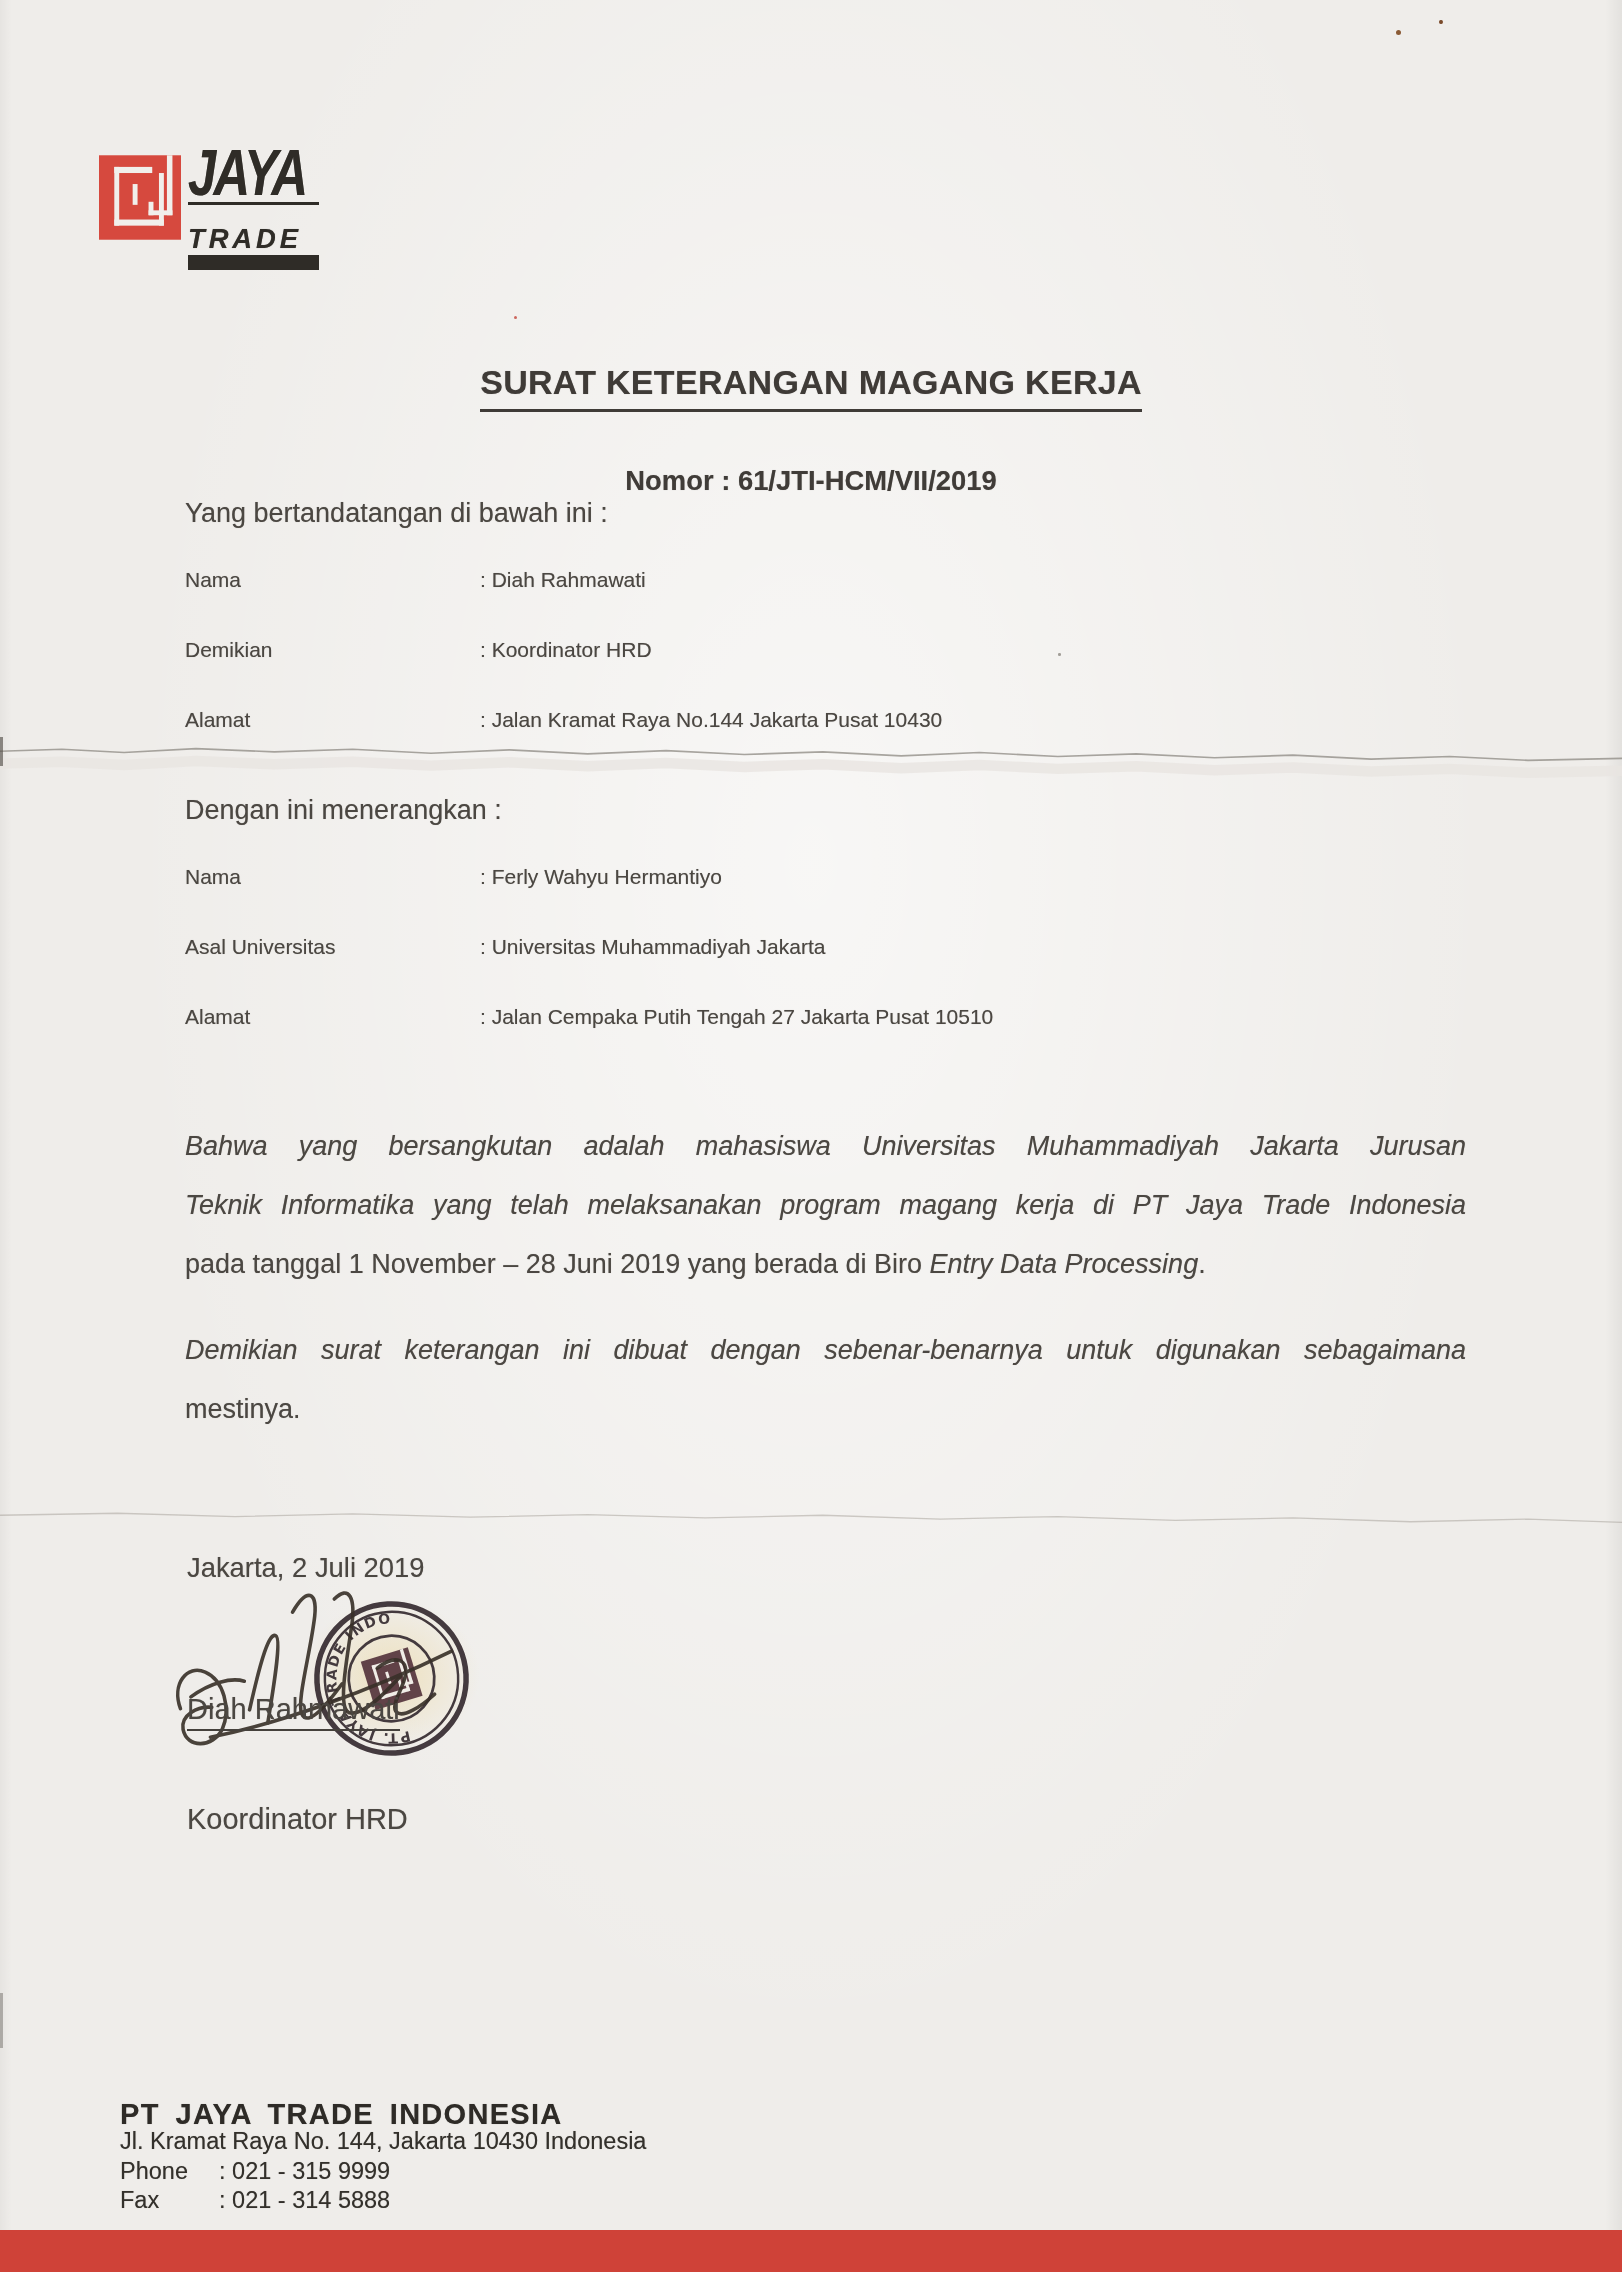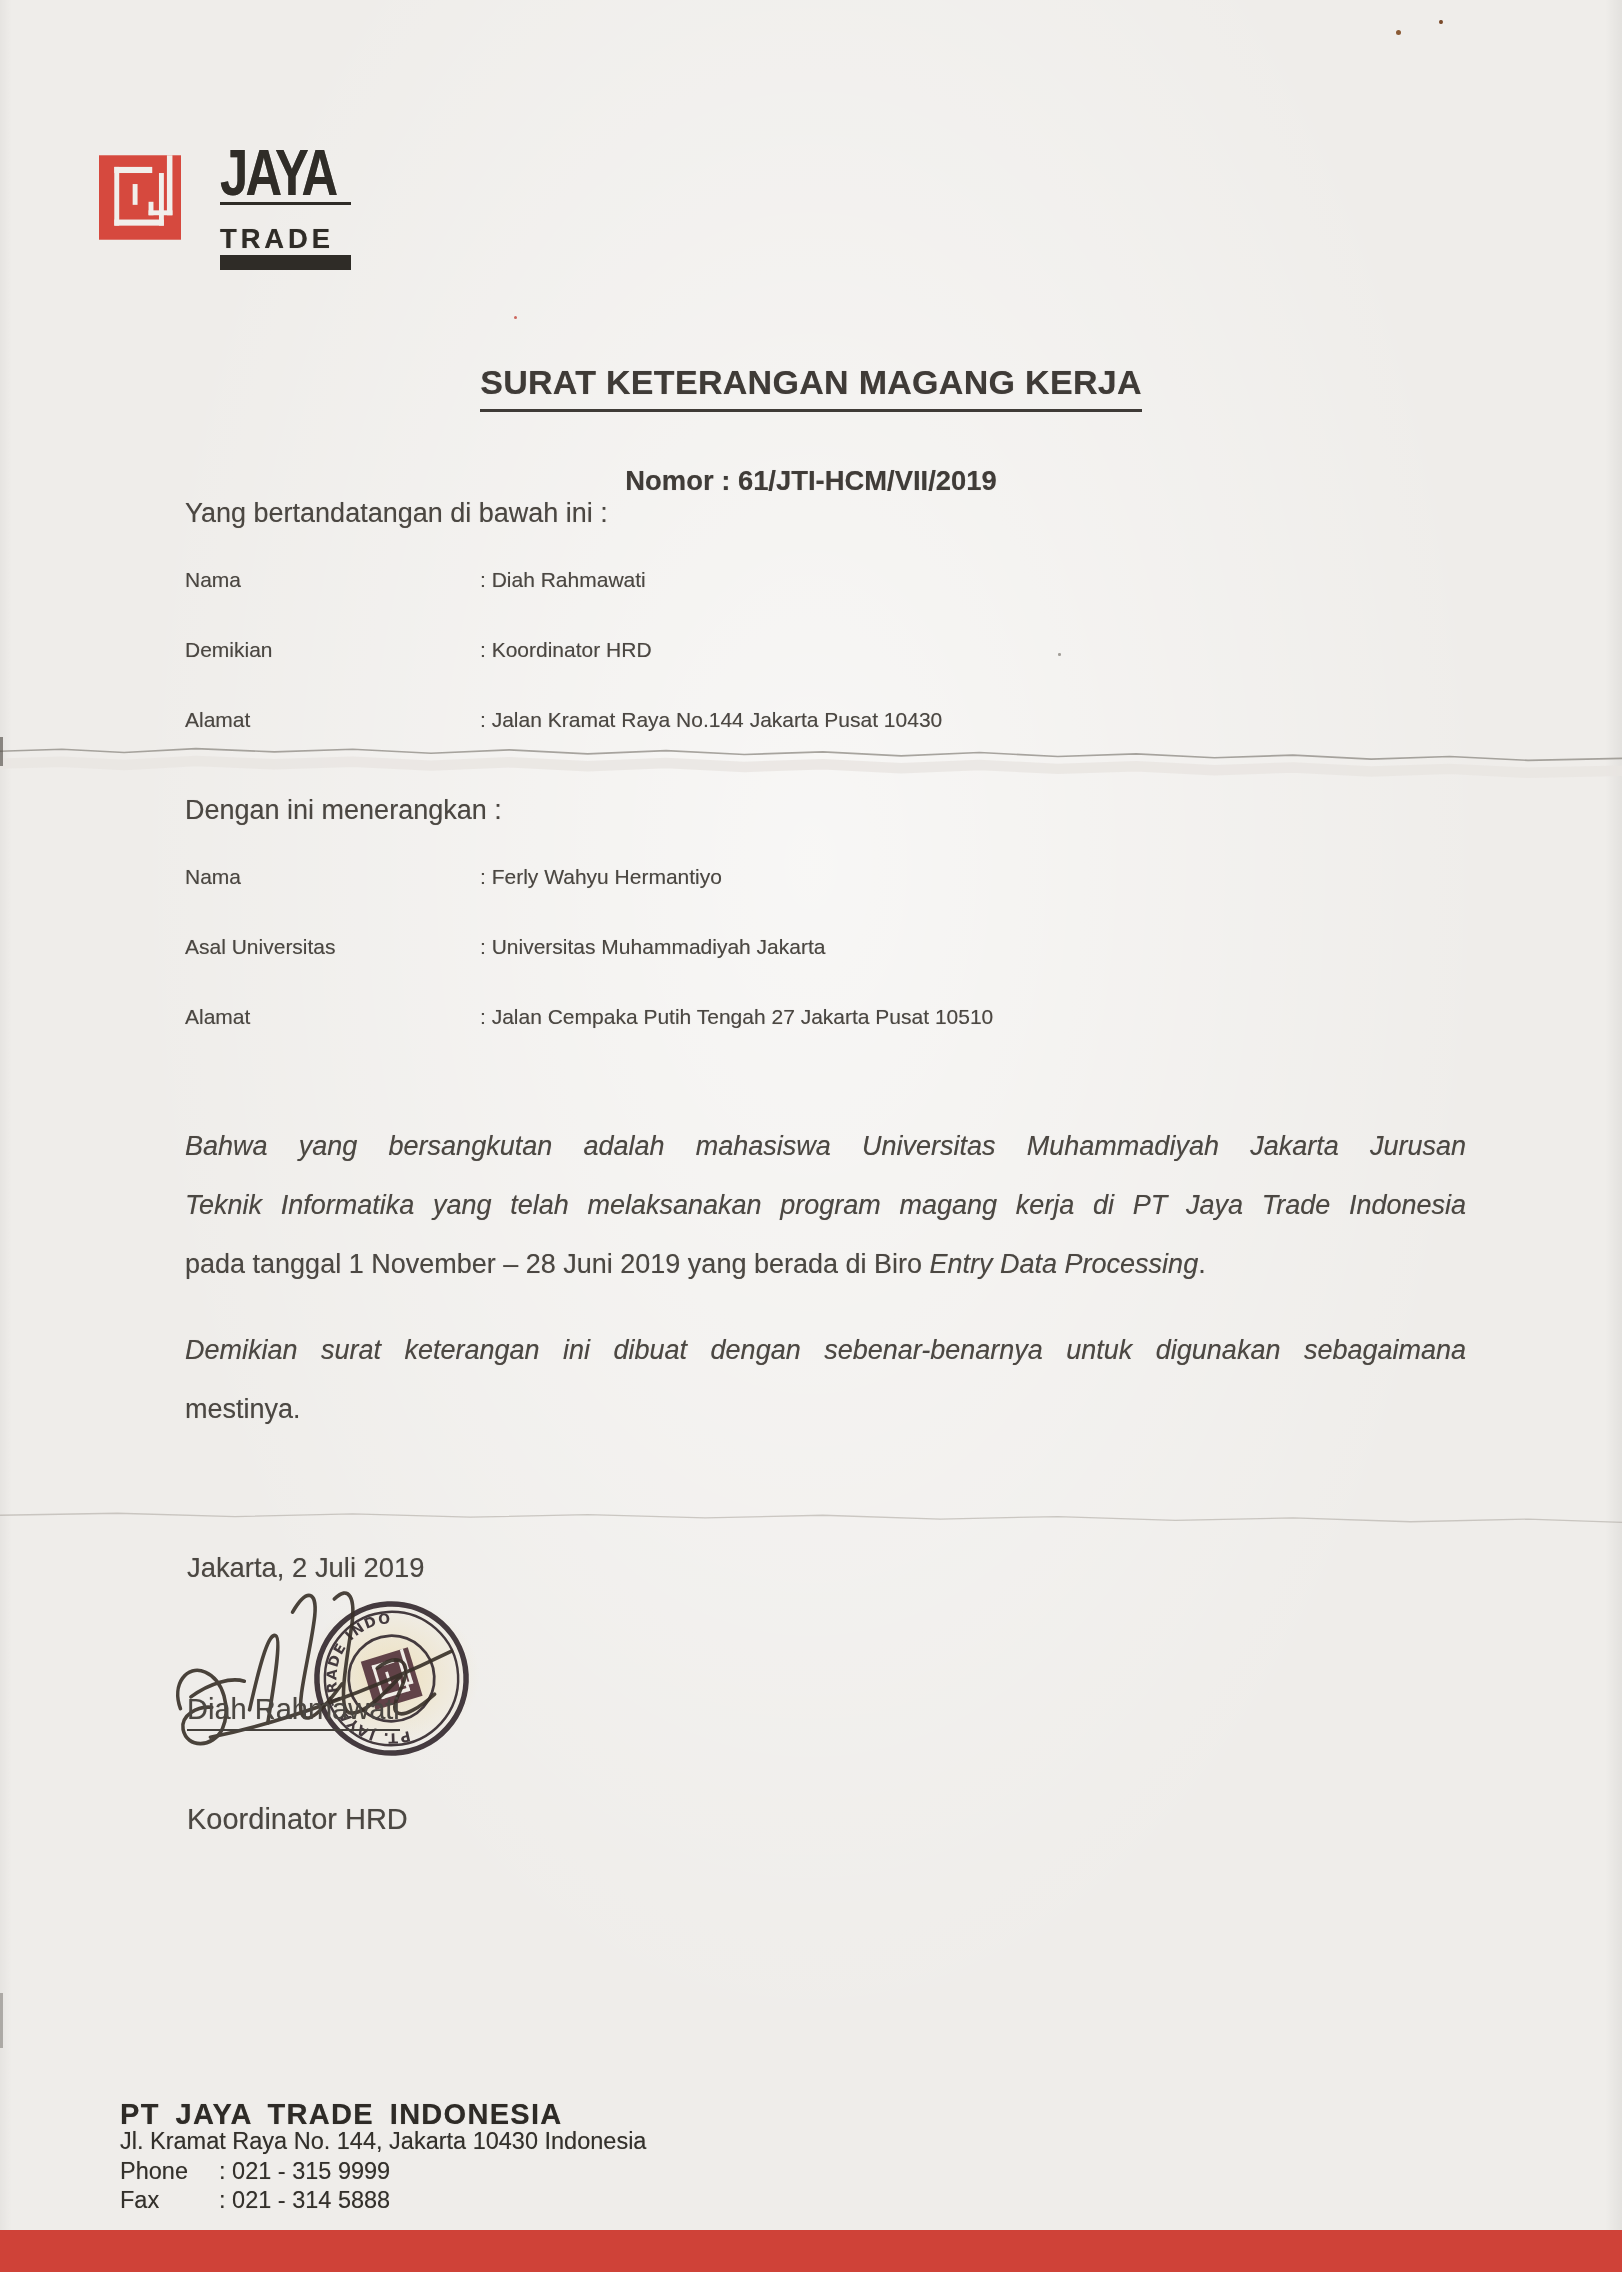--- a/index.html
+++ b/index.html
@@ -18,21 +18,21 @@
   }
   .txt{
     position:absolute;
     line-height:1;
     white-space:nowrap;
     color:#4b4742;
     text-shadow:0 0 0.7px rgba(75,70,64,.45);
   }
   
   .logo-mark{position:absolute;left:99px;top:153px;color:#d6493e;}
-  .logo-text{position:absolute;left:220px;top:145px;width:135px;}
+  .logo-text{position:absolute;left:188px;top:145px;width:135px;font-style:italic;}
   .logo-jaya{
     font-size:65px;font-weight:800;letter-spacing:-3.3px;color:#2f2c27;
     transform:scaleX(.78);transform-origin:left top;line-height:.86;
     text-shadow:0 0 0.7px rgba(47,44,39,.6);
   }
   .logo-rule{height:2.6px;background:#2f2c27;width:131px;margin-top:1.3px;}
   .logo-trade{
     font-size:27.4px;font-weight:700;letter-spacing:3.9px;color:#2f2c27;
     margin-top:20px;line-height:1;text-shadow:0 0 0.7px rgba(47,44,39,.6);
   }

